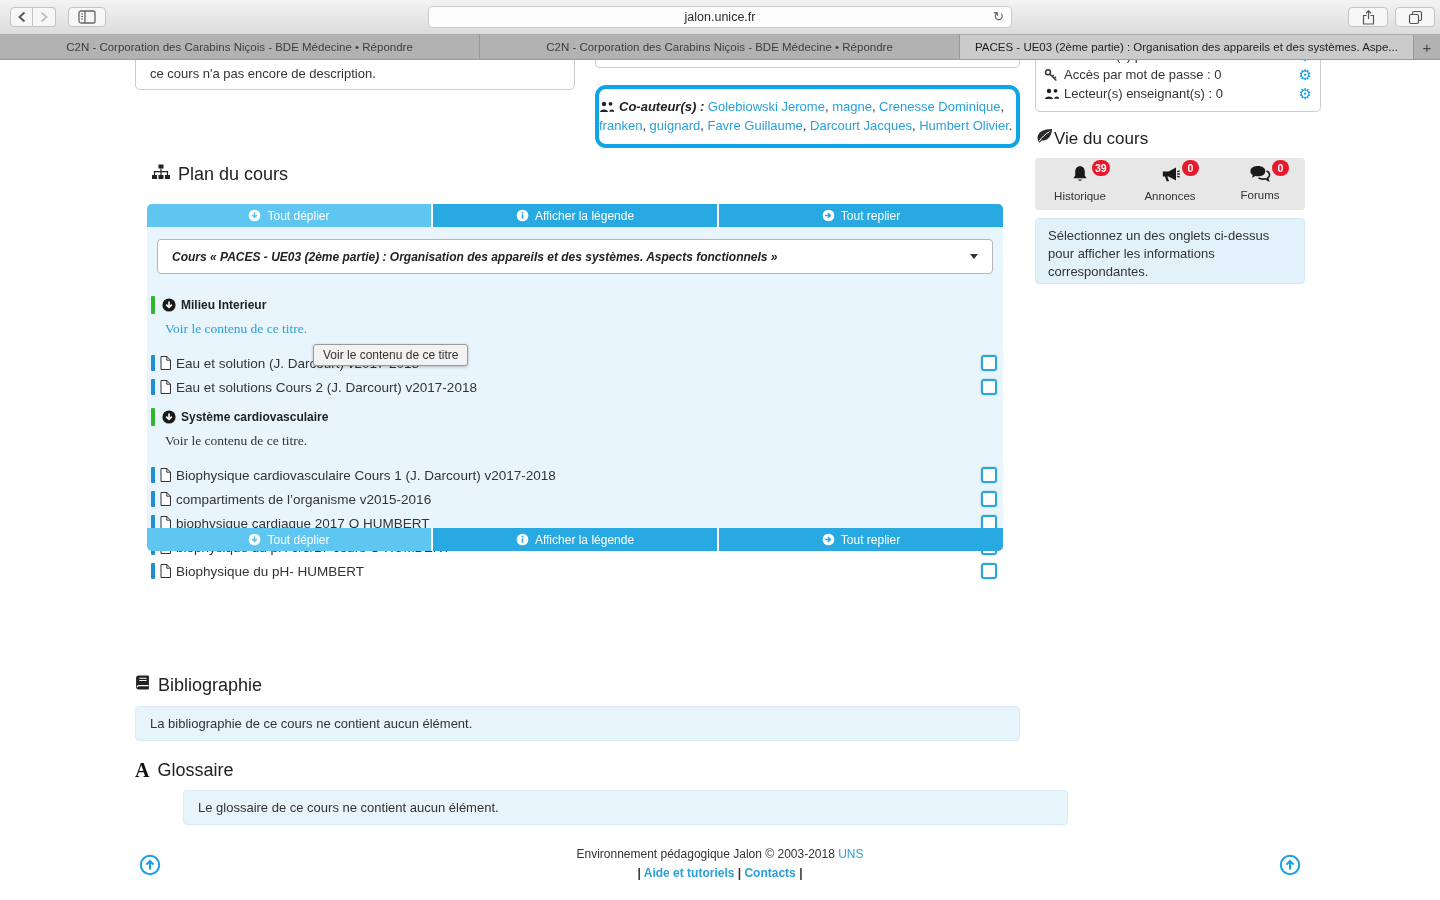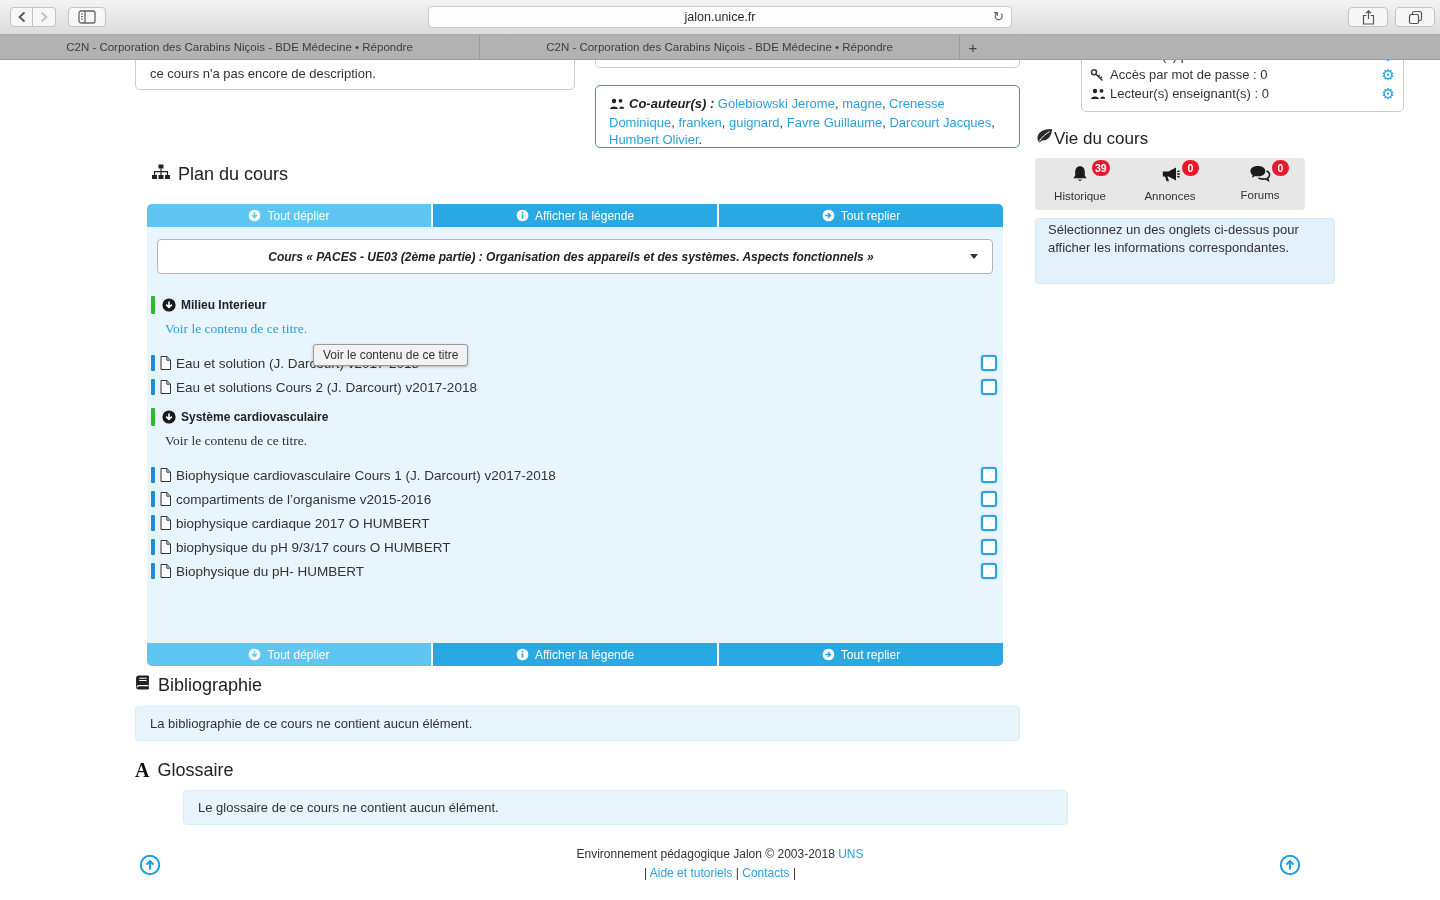--- a/index.html
+++ b/index.html
@@ -27,48 +27,48 @@
   .tab .ttxt{overflow:hidden;text-overflow:ellipsis;white-space:nowrap;padding:0 10px;}
   .tab.active{background:#cbcbcb;color:#222;}
   .newtab{width:26px;height:100%;display:flex;align-items:center;justify-content:center;
           font-size:15px;color:#444;background:#b2b2b2;}
   
   .page{position:absolute;left:0;top:60px;width:1440px;height:840px;background:#fff;overflow:hidden;}
   .cutbox{position:absolute;background:#fff;border:1px solid #ccc;border-radius:5px;box-sizing:border-box;}
   .descbox{left:135px;top:-22px;width:440px;height:52px;}
   .descbox .txt{position:absolute;left:14px;top:27px;font-size:13px;color:#333;}
   .coauth-cut{left:595px;top:-42px;width:425px;height:50px;}
-  .coauthbox{position:absolute;left:595px;top:25px;width:425px;height:63px;background:#fff;border:1px solid #0ea5e9;
-             border-radius:5px;box-sizing:border-box;padding:9px 13px;font-size:13px;line-height:17px;}
+  .coauthbox{position:absolute;left:595px;top:25px;width:425px;height:63px;background:#fff;border:4px solid #0ea5e9;
+             border-radius:11px;box-sizing:border-box;padding:9px 0;font-size:13px;line-height:17px;}
   .coauthbox .lbl{font-weight:bold;font-style:italic;color:#222;}
   .colink{color:#2aa0d9;cursor:pointer;}
   .icon-inline{display:inline-block;vertical-align:-2px;margin-right:4px;}
   
-  .accessbox{position:absolute;left:1081px;top:-20px;width:323px;height:72px;background:#fff;border:1px solid #ccc;
+  .accessbox{position:absolute;left:1035px;top:-20px;width:286px;height:72px;background:#fff;border:1px solid #ccc;
              border-radius:5px;box-sizing:border-box;padding:5px 8px 0 8px;}
   .arow{height:19px;display:flex;align-items:center;font-size:13px;color:#333;}
   .arow .aicon{width:20px;display:flex;align-items:center;}
   .gear{margin-left:auto;color:#1a9fe0;font-size:15px;line-height:15px;cursor:pointer;}
   .vieheading{position:absolute;left:1035px;top:68px;display:flex;align-items:center;
               font-size:17px;color:#222;}
   .vietabs{position:absolute;left:1035px;top:98px;width:270px;height:52px;background:#e7e7e7;border-radius:4px;
            display:flex;}
   .vtab{position:relative;width:90px;display:flex;flex-direction:column;align-items:center;padding-top:7px;
         box-sizing:border-box;cursor:pointer;}
   .vtab .vlabel{font-size:11.5px;color:#333;margin-top:3px;}
   .vbadge{position:absolute;top:2px;left:50%;margin-left:12px;min-width:11px;height:16px;padding:0 3px;
           background:#e8192c;border-radius:9px;color:#fff;font-size:10.5px;font-weight:bold;
           display:flex;align-items:center;justify-content:center;}
-  .vieinfo{position:absolute;left:1035px;top:158px;width:300px;height:66px;background:#e3f1fb;
-           border:1px solid #d4e8f6;border-radius:4px;box-sizing:border-box;padding:2px 12px;
+  .vieinfo{position:absolute;left:1035px;top:158px;width:270px;height:66px;background:#e3f1fb;
+           border:1px solid #d4e8f6;border-radius:4px;box-sizing:border-box;padding:8px 12px;
            font-size:13px;line-height:1.4;color:#333;}
   
   .planheading{position:absolute;left:152px;top:104px;display:flex;align-items:center;gap:8px;
                font-size:18px;color:#222;}
-  .plan{position:absolute;left:147px;top:144px;width:856px;height:462px;background:#e9f5fc;border-radius:5px;text-align:center;}
+  .plan{position:absolute;left:147px;top:144px;width:856px;height:347px;background:#e9f5fc;border-radius:5px;}
   .btnbar{position:absolute;left:0;width:856px;height:23px;display:flex;}
   .btnbar.top{top:0;} .btnbar.bottom{bottom:0;}
   .pbtn{flex:1;display:flex;align-items:center;justify-content:center;gap:6px;background:#29a9e1;color:#fff;
         font-size:12px;cursor:pointer;}
   .pbtn.light{background:#5ec6f1;}
   .btnbar .pbtn + .pbtn{border-left:2px solid #fff;}
   .btnbar.top .pbtn:first-child{border-top-left-radius:5px;} .btnbar.top .pbtn:last-child{border-top-right-radius:5px;}
   .btnbar.bottom .pbtn:first-child{border-bottom-left-radius:5px;} .btnbar.bottom .pbtn:last-child{border-bottom-right-radius:5px;}
   .pbtn .bicn{display:flex;color:inherit;}
   .pbtn.light .bicn svg .arr{stroke:#5ec6f1;} .pbtn .bicn svg .arr{stroke:#29a9e1;}
@@ -91,21 +91,21 @@
             background:#fff;box-shadow:0 0 2px rgba(42,164,218,.5);cursor:pointer;}
   .tooltip{position:absolute;left:166px;top:140px;background:#f2f2f2;border:1px solid #9a9a9a;border-radius:3px;
            padding:3px 9px;font-size:12px;color:#333;white-space:nowrap;box-shadow:0 1px 3px rgba(0,0,0,.25);z-index:6;}
   
   .secheading{position:absolute;left:135px;display:flex;align-items:center;gap:8px;font-size:18px;color:#222;}
   .emptybox{position:absolute;left:135px;width:885px;height:35px;background:#e7f4fb;border:1px solid #d8ecf7;
             border-radius:4px;box-sizing:border-box;display:flex;align-items:center;padding:0 14px;font-size:13px;color:#333;}
   .serifA{font-family:"Liberation Serif","DejaVu Serif",serif;font-size:20px;font-weight:bold;color:#111;}
   
   .footer1{position:absolute;left:0;top:787px;width:1440px;text-align:center;font-size:12px;color:#333;}
-  .footer2{position:absolute;left:0;top:806px;width:1440px;text-align:center;font-size:12px;color:#333;}
+  .footer2{position:absolute;left:0;top:806px;width:1440px;text-align:center;font-size:12px;color:#333;font-weight:bold;}
   .flink{color:#2aa0d9;cursor:pointer;}
   .scrolltop{position:absolute;top:794px;width:22px;height:22px;cursor:pointer;}
   .scrolltop.left{left:139px;} .scrolltop.right{left:1279px;}
 </style>
 </head>
 <body>
 
 <div class="toolbar">
   <div class="navgroup">
     <div class="nbtn">
@@ -145,20 +145,23 @@
     </svg>
   </div>
 </div>
 
 <div class="tabbar">
   <div class="tab" style="width:480px;">
     <span class="ttxt">C2N - Corporation des Carabins Niçois - BDE Médecine • Répondre</span>
   </div>
   <div class="tab" style="width:480px;">
     <span class="ttxt">C2N - Corporation des Carabins Niçois - BDE Médecine • Répondre</span>
+  </div>
+  <div class="tab active" style="width:454px;">
+    <span class="ttxt">PACES - UE03 (2ème partie) : Organisation des appareils et des systèmes. Aspe...</span>
   </div>
   <div class="newtab">+</div>
 </div>
 
 <div class="page">
 
   <div class="cutbox descbox">
     <span class="txt">ce cours n'a pas encore de description.</span>
   </div>
   <div class="cutbox coauth-cut"></div>

